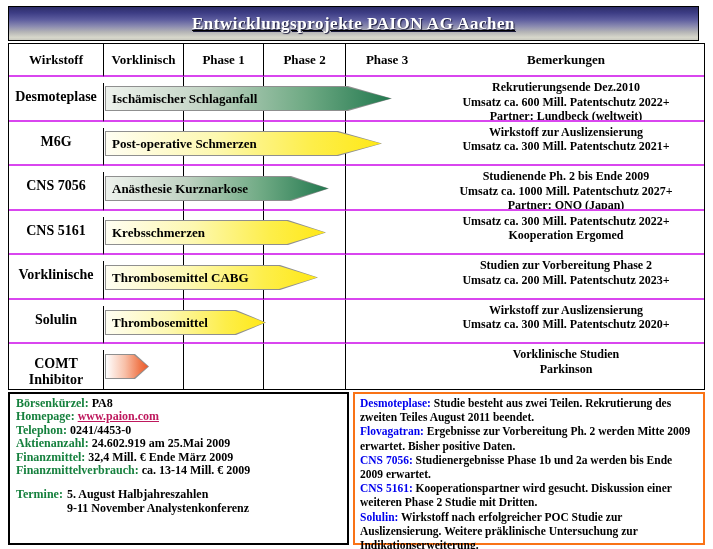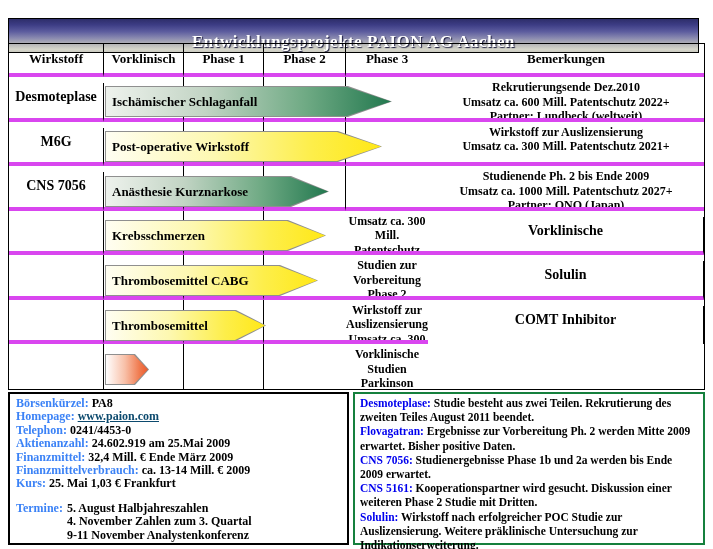--- a/index.html
+++ b/index.html
@@ -4,77 +4,77 @@
 <style>
   html,body { margin:0; padding:0; background:#ffffff; }
   .canvas {
     position:relative; width:713px; height:549px; background:#ffffff;
     font-family:"Liberation Serif","DejaVu Serif",serif; font-weight:bold; color:#000;
     overflow:hidden;
   }
 
   
   .titlebar {
-    position:absolute; left:8px; top:18px; width:689px; height:33px;
+    position:absolute; left:8px; top:6px; width:689px; height:33px;
     border:1px solid #000;
     background:linear-gradient(180deg,#2e2e6a 0%,#3d3d85 18%,#5c5c9e 38%,#8a8ab0 58%,#b5b5b6 76%,#d7d7cb 92%,#c9c9c0 100%);
-    display:flex; align-items:flex-end; justify-content:center;
+    display:flex; align-items:center; justify-content:center;text-decoration:underline;
   }
   .titlebar span {
     color:#ffffff; font-size:17px; letter-spacing:0.5px;
     text-shadow:1px 1px 1px #1a1a3a;
   }
 
   
   .devtable {
     position:absolute; left:8px; top:43px; width:697px; height:347px;
     border:1px solid #000; box-sizing:border-box;
     display:grid;
     grid-template-columns:95px 80px 80px 82px 82px 1fr;
     grid-template-rows:33px repeat(7,1fr);
   }
-  .cell { border-right:1px solid #000; border-bottom:4px solid #d946ef; box-sizing:border-box; overflow:hidden; }
+  .cell { border-right:1px solid #000; border-bottom:2px solid #d946ef; box-sizing:border-box; overflow:hidden; }
   .col6 { border-right:none; }
   .rlast { border-bottom:none; }
   .hd { display:flex; align-items:center; justify-content:center; font-size:13px; }
   .namecell { text-align:center; font-size:14px; padding-top:6px; line-height:16px;margin-top:6px; }
   .rem { text-align:center; font-size:12px; padding-top:3px; }
   .rline { line-height:14.5px; }
 
   
-  .arrow { position:absolute; height:31px; }
+  .arrow { position:absolute; height:25px; }
   .a-outer { position:absolute; inset:0;
     clip-path:polygon(0 0, calc(100% - var(--tip)) 0, 100% 50%, calc(100% - var(--tip)) 100%, 0 100%);
     background:#8f8f8f; }
   .a-inner { position:absolute; inset:1px;
     clip-path:polygon(0 0, calc(100% - var(--tip)) 0, 100% 50%, calc(100% - var(--tip)) 100%, 0 100%); }
   .arrow-green  .a-inner { background:linear-gradient(90deg,#eef2ed 0%,#c2d4c4 35%,#6faa84 70%,#23784f 100%); }
   .arrow-yellow .a-inner { background:linear-gradient(90deg,#fffef2 0%,#fdf8b0 40%,#fdee4a 75%,#ffe817 100%); }
   .arrow-red    .a-inner { background:linear-gradient(90deg,#ffffff 0%,#f8c0a8 45%,#f07a4e 80%,#ea5a2d 100%); }
   .a-label { position:absolute; left:7px; top:50%; transform:translateY(-50%);
     font-size:13px; white-space:nowrap; z-index:2; }
 
   
   .infobox {
     position:absolute; left:8px; top:392px; width:341px; height:153px;
     border:2px solid #000; box-sizing:border-box; padding:3px 6px;
     font-size:12px; line-height:13.4px;
   }
-  .ilabel { color:#3b82f6; }
+  .ilabel { color:#15803d; }
   .ival { color:#000; }
-  .homepage-link { color:#0c4a6e; text-decoration:underline; }
+  .homepage-link { color:#be185d; text-decoration:underline; }
   .blankline { height:11px; }
   .termine-row { display:flex; }
   .termine-items div { line-height:13.4px; }
   .termine-items { margin-left:4px; }
 
   
   .notesbox {
     position:absolute; left:353px; top:392px; width:352px; height:153px;
-    border:2px solid #15803d; box-sizing:border-box; padding:2px 5px;
+    border:2px solid #f97316; box-sizing:border-box; padding:2px 5px;
     font-size:11.5px; line-height:14.2px;
   }
   .nlabel { color:#0000ee; }
 </style>
 </head>
 <body>
 
 <div class="canvas">
 
   <div class="titlebar">
@@ -115,20 +115,21 @@
     <div class="cell"></div>
     <div class="cell"></div>
     <div class="cell"></div>
     <div class="cell col6"></div>
     <div class="cell col6 rem">
       <div class="rline">Studienende Ph. 2 bis Ende 2009</div>
       <div class="rline">Umsatz ca. 1000 Mill.  Patentschutz 2027+</div>
       <div class="rline">Partner: ONO (Japan)</div>
     </div>
 
+    <div class="cell namecell">CNS 5161</div>
     <div class="cell"></div>
     <div class="cell"></div>
     <div class="cell"></div>
     <div class="cell col6"></div>
     <div class="cell col6 rem">
       <div class="rline">Umsatz ca. 300 Mill.  Patentschutz 2022+</div>
       <div class="rline">Kooperation Ergomed</div>
     </div>
 
     <div class="cell namecell">Vorklinische</div>
@@ -162,21 +163,21 @@
     </div>
 
     <div class="arrow arrow-green" style="left: 96px; top: 42px; width: 287px; --tip: 44px;">
       <div class="a-outer"></div>
       <div class="a-inner"></div>
       <span class="a-label">Ischämischer Schlaganfall</span>
     </div>
     <div class="arrow arrow-yellow" style="left: 96px; top: 87px; width: 277px; --tip: 44px;">
       <div class="a-outer"></div>
       <div class="a-inner"></div>
-      <span class="a-label">Post-operative Wirkstoff</span>
+      <span class="a-label">Post-operative Schmerzen</span>
     </div>
     <div class="arrow arrow-green" style="left: 96px; top: 132px; width: 224px; --tip: 38px;">
       <div class="a-outer"></div>
       <div class="a-inner"></div>
       <span class="a-label">Anästhesie Kurznarkose</span>
     </div>
     <div class="arrow arrow-yellow" style="left: 96px; top: 176px; width: 221px; --tip: 38px;">
       <div class="a-outer"></div>
       <div class="a-inner"></div>
       <span class="a-label">Krebsschmerzen</span>
@@ -197,27 +198,25 @@
     </div>
   </div>
 
   <div class="infobox">
     <div><span class="ilabel">Börsenkürzel:</span> <span class="ival">PA8</span></div>
     <div><span class="ilabel">Homepage:</span> <span class="homepage-link">www.paion.com</span></div>
     <div><span class="ilabel">Telephon:</span> <span class="ival">0241/4453-0</span></div>
     <div><span class="ilabel">Aktienanzahl:</span> <span class="ival">24.602.919 am 25.Mai  2009</span></div>
     <div><span class="ilabel">Finanzmittel:</span> <span class="ival">32,4 Mill. € Ende März 2009</span></div>
     <div><span class="ilabel">Finanzmittelverbrauch:</span> <span class="ival">ca. 13-14 Mill. € 2009</span></div>
-    <div><span class="ilabel">Kurs:</span> <span class="ival">25. Mai  1,03 € Frankfurt</span></div>
     <div class="blankline"></div>
     <div class="termine-row">
       <span class="ilabel">Termine:</span>
       <div class="termine-items">
         <div>5. August  Halbjahreszahlen</div>
-        <div>4. November Zahlen zum 3. Quartal</div>
         <div>9-11 November Analystenkonferenz</div>
       </div>
     </div>
   </div>
 
   <div class="notesbox">
     <div class="note"><span class="nlabel">Desmoteplase:</span> <span>Studie besteht aus zwei Teilen. Rekrutierung des zweiten Teiles August 2011 beendet.</span></div>
     <div class="note"><span class="nlabel">Flovagatran:</span> <span>Ergebnisse zur Vorbereitung Ph. 2 werden Mitte 2009 erwartet. Bisher positive Daten.</span></div>
     <div class="note"><span class="nlabel">CNS 7056:</span> <span>Studienergebnisse Phase 1b und 2a werden bis Ende 2009 erwartet.</span></div>
     <div class="note"><span class="nlabel">CNS 5161:</span> <span>Kooperationspartner wird gesucht. Diskussion einer weiteren Phase 2 Studie mit Dritten.</span></div>

